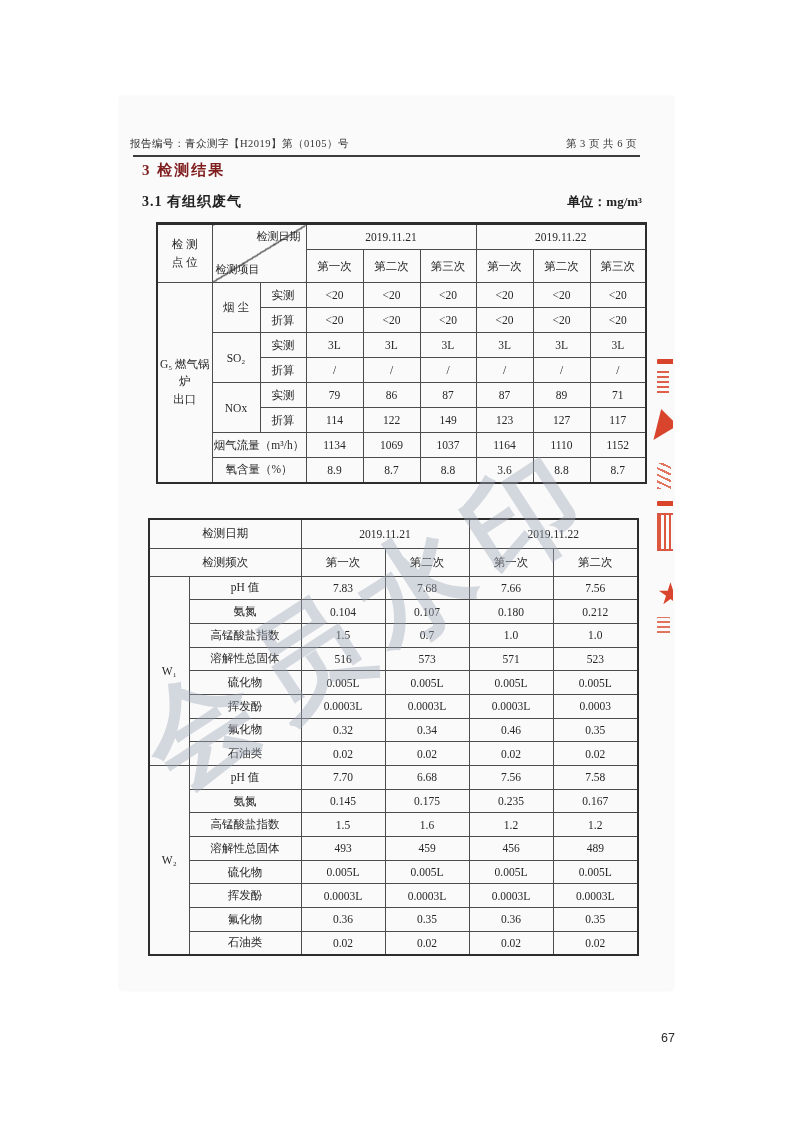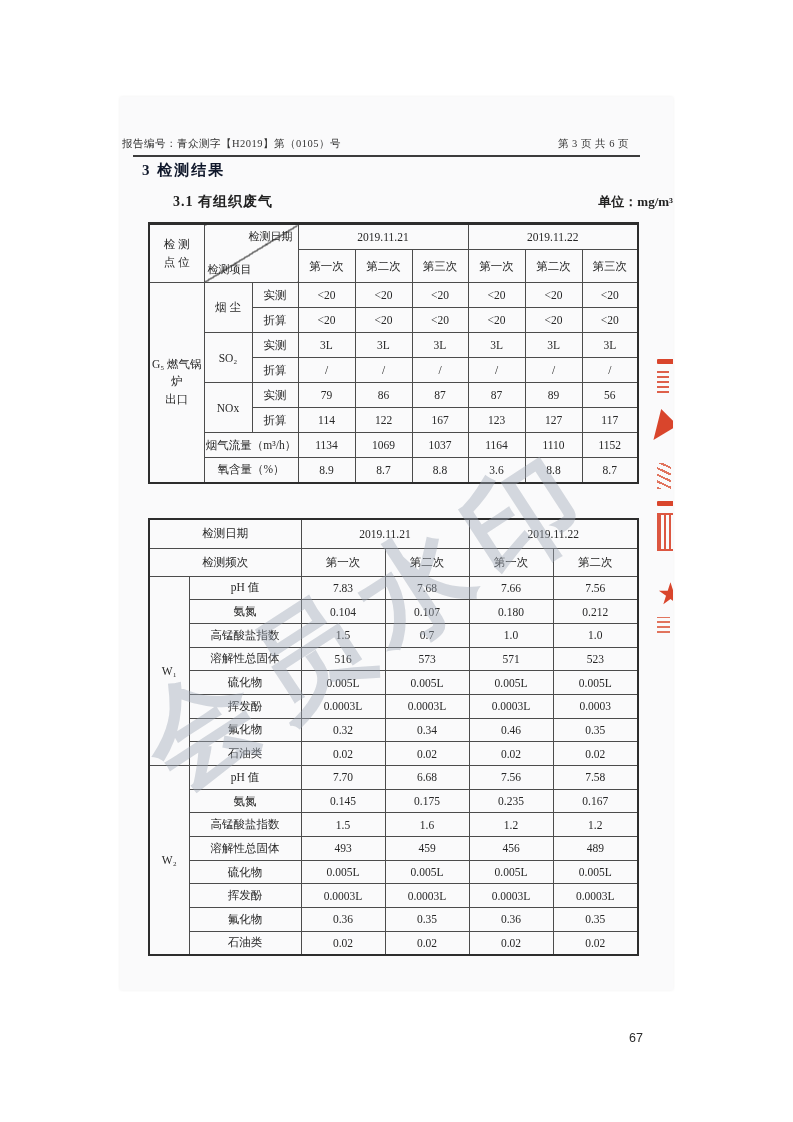--- a/index.html
+++ b/index.html
@@ -7,34 +7,34 @@
     width:793px;height:1122px;position:relative;background:#ffffff;
     font-family:"Liberation Serif","DejaVu Serif",serif;color:#222;
     overflow:hidden;
   }
   .page{
     position:absolute;left:120px;top:97px;width:553px;height:893px;
     background:#fafafb;box-shadow:0 0 3px rgba(0,0,0,.07);
   }
   
   .doc-header{
-    position:absolute;left:2px;top:40px;width:507px;
+    position:absolute;left:10px;top:40px;width:507px;
     display:flex;justify-content:space-between;align-items:flex-end;
     font-size:10.5px;color:#333;letter-spacing:.5px;
   }
   .doc-rule{position:absolute;left:13px;top:58px;width:507px;border-top:2px solid #3c3c3c;}
-  .h-main{position:absolute;left:22px;top:64px;font-size:15px;font-weight:bold;color:#0f172a;letter-spacing:2px;}
-  .h-row{position:absolute;left:22px;width:500px;display:flex;justify-content:space-between;align-items:flex-end;margin-left:31px;}
+  .h-main{position:absolute;left:22px;top:64px;font-size:15px;font-weight:bold;color:#7f1d1d;letter-spacing:2px;}
+  .h-row{position:absolute;left:22px;width:500px;display:flex;justify-content:space-between;align-items:flex-end;}
   .h-row .sec{font-size:14px;font-weight:bold;letter-spacing:1px;}
   .h-row .unit{font-size:13px;font-weight:bold;}
   .h-row1{top:96px;}
   .h-row2{top:391px;}
   
   table.t{border-collapse:collapse;table-layout:fixed;width:489px;position:absolute;left:28px;background:transparent;}
-  table.t1{top:125px;}
+  table.t1{top:125px;margin-left:8px;}
   table.t2{top:421px;}
   table.t td{border:1px solid #4c4c4c;text-align:center;vertical-align:middle;
     font-size:11.5px;padding:0;color:#272727;overflow:hidden;}
   table.t{border:2px solid #2d2d2d;}
   table.t1{border-top-width:3px;}
   .t1 tr{height:25px;}
   .t1 tr.hr1{height:26px;}
   .t1 tr.hr2{height:33px;}
   .t2 tr{height:23.7px;}
   .t2 tr.hr1{height:29px;}
@@ -67,21 +67,21 @@
   .sf4{top:108px;width:14px;height:26px;
        background:repeating-linear-gradient(25deg,#db5236 0 2px,transparent 2px 6px);opacity:.8;}
   .sf5{top:146px;}
   .sf6{top:158px;width:16px;height:34px;border:2px solid #d9452c;
        background:repeating-linear-gradient(90deg,#d9452c 0 2px,transparent 2px 5px);opacity:.9;}
   .sf-star{color:#d9452c;font-size:30px;line-height:1;font-family:"DejaVu Sans",sans-serif;}
   .sf7{top:224px;left:2px;}
   .sf8{top:262px;width:13px;height:16px;
        background:repeating-linear-gradient(0deg,#db5236 0 2px,transparent 2px 5px);opacity:.8;}
   
-  .pageno{position:absolute;left:629px;top:1031px;font-family:"Liberation Sans","DejaVu Sans",sans-serif;
+  .pageno{position:absolute;left:661px;top:1031px;font-family:"Liberation Sans","DejaVu Sans",sans-serif;
     font-size:12.5px;color:#2b2b2b;}
 </style>
 </head>
 <body>
 
 <div class="page">
 
   <div class="doc-header">
     <span>报告编号：青众测字【H2019】第（0105）号</span>
     <span>第 3 页 共 6 页</span>
@@ -169,27 +169,27 @@
           <td>/</td>
         </tr>
         <tr>
           <td rowspan="2">NOx</td>
           <td>实测</td>
           <td>79</td>
           <td>86</td>
           <td>87</td>
           <td>87</td>
           <td>89</td>
-          <td>56</td>
+          <td>71</td>
         </tr>
         <tr>
           <td>折算</td>
           <td>114</td>
           <td>122</td>
-          <td>167</td>
+          <td>149</td>
           <td>123</td>
           <td>127</td>
           <td>117</td>
         </tr>
         <tr>
           <td colspan="2">烟气流量（m³/h）</td>
           <td>1134</td>
           <td>1069</td>
           <td>1037</td>
           <td>1164</td>

